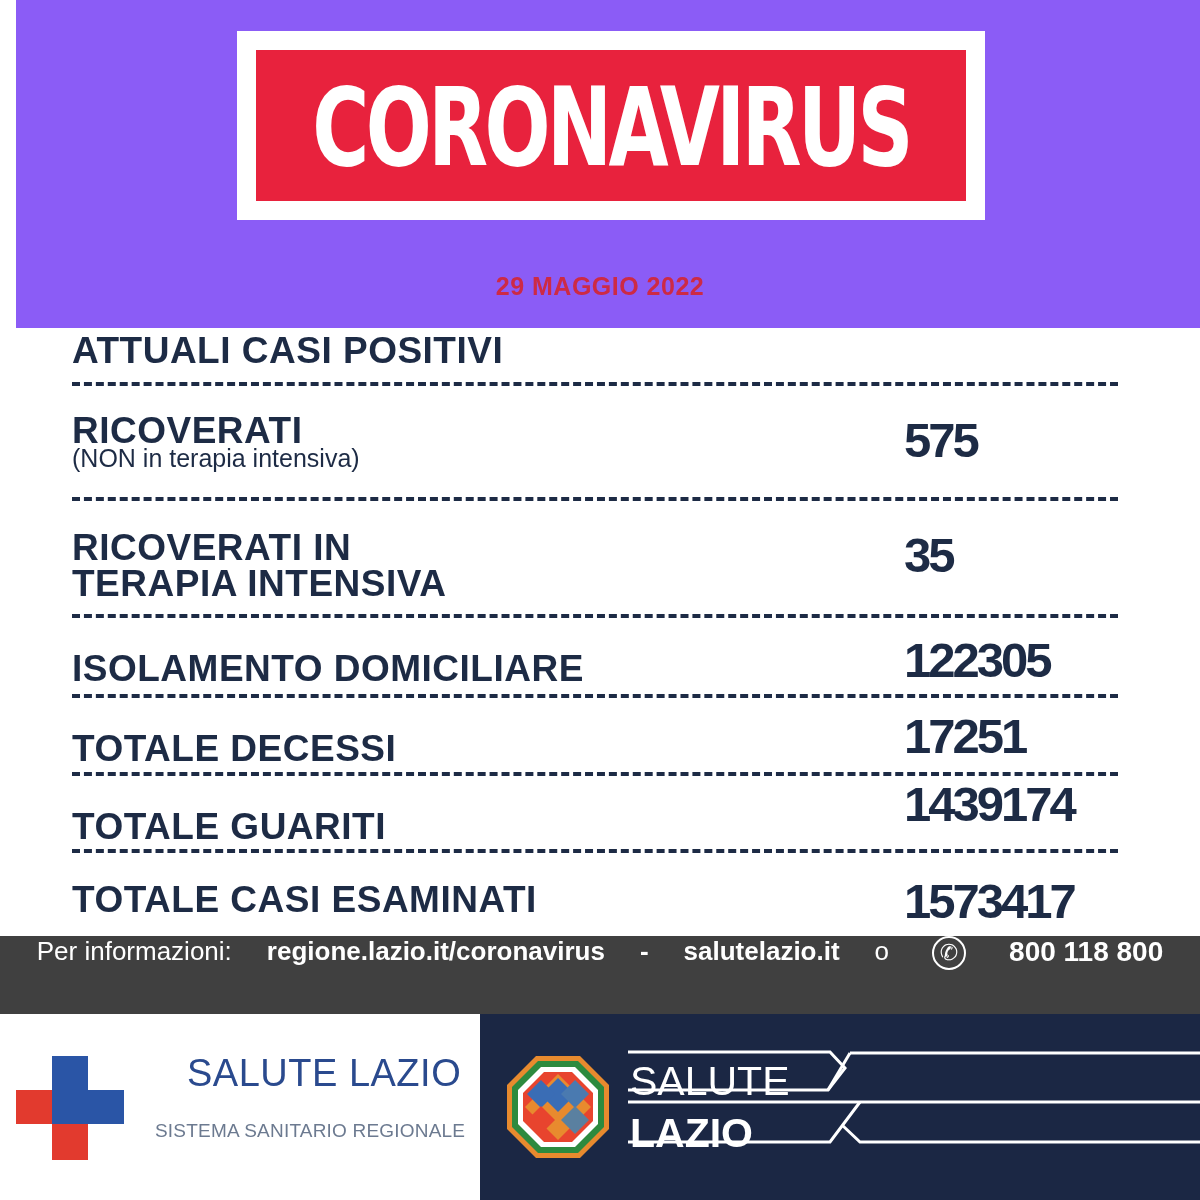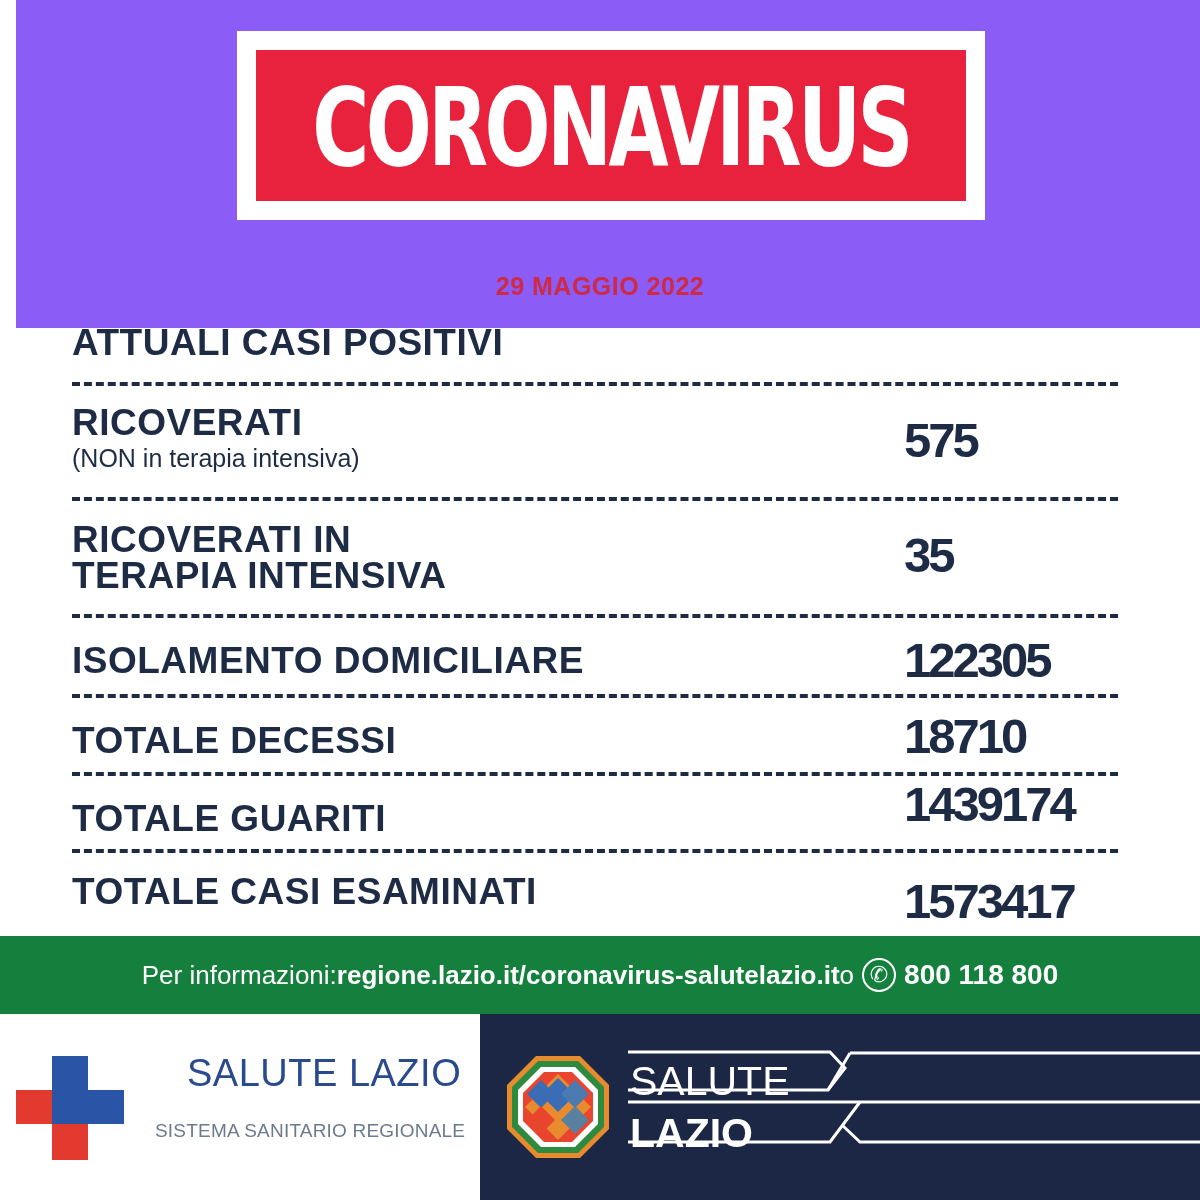--- a/index.html
+++ b/index.html
@@ -15,28 +15,28 @@
                 letter-spacing: -5px; transform: scaleX(0.72); white-space: nowrap; line-height: 1; margin-top: 4px; }
 
   
   .date { position: absolute; left: 0; width: 1200px; top: 272px; text-align: center;
           color: #cd2a45; font-weight: bold; font-size: 25px; letter-spacing: 0.5px; }
 
   
   .stats { position: absolute; left: 72px; top: 310px; width: 1046px; }
   .row { position: relative; border-bottom: 4px dashed #1d2b45; }
   .row:last-child { border-bottom: none; }
-  .label { position: absolute; left: 0; color: #1d2b45; font-weight: bold; font-size: 37px; line-height: 38px; letter-spacing: 0.5px; }
+  .label { position: absolute; left: 0; color: #1d2b45; font-weight: bold; font-size: 37px; line-height: 38px; letter-spacing: 0.5px; margin-top: 8px; }
   .sublabel { position: absolute; left: 0; color: #1d2b45; font-size: 25px; }
   .value { position: absolute; left: 832px; color: #1d2b45; font-weight: bold; font-size: 49px;
            letter-spacing: -3px; line-height: 1; }
 
   
-  .infobar { position: absolute; left: 0; top: 936px; width: 1200px; height: 78px; background: #15803d;
-             display: flex; align-items: center; justify-content: center; color: #ffffff; font-size: 26px; white-space: nowrap; }
+  .infobar { position: absolute; left: 0; top: 936px; width: 1200px; height: 78px; background: #404040;
+             display: flex; align-items: flex-start; justify-content: center; color: #ffffff; font-size: 26px; white-space: nowrap; gap: 35px; }
   .infobar .plain { font-weight: normal; }
   .infobar .link { font-weight: bold; }
   .phone-icon { display: inline-block; width: 34px; height: 34px; border: 2px solid #ffffff; border-radius: 50%;
                 text-align: center; line-height: 30px; font-size: 22px; margin: 0 8px; }
   .phone-num { font-weight: bold; font-size: 28px; }
 
   
   .footer-left { position: absolute; left: 0; top: 1014px; width: 480px; height: 186px; background: #ffffff; }
   .footer-right { position: absolute; left: 480px; top: 1014px; width: 720px; height: 186px; background: #1b2744; }
   .cross { position: absolute; }
@@ -72,21 +72,21 @@
     <span class="label" style="top:20px;">RICOVERATI IN</span>
     <span class="label" style="top:56px;">TERAPIA INTENSIVA</span>
     <span class="value" style="top:30px;">35</span>
   </div>
   <div class="row" style="height:80px;">
     <span class="label" style="top:24px;">ISOLAMENTO DOMICILIARE</span>
     <span class="value" style="top:18px;">122305</span>
   </div>
   <div class="row" style="height:78px;">
     <span class="label" style="top:24px;">TOTALE DECESSI</span>
-    <span class="value" style="top:14px;">18710</span>
+    <span class="value" style="top:14px;">17251</span>
   </div>
   <div class="row" style="height:77px;">
     <span class="label" style="top:24px;">TOTALE GUARITI</span>
     <span class="value" style="top:4px;">1439174</span>
   </div>
   <div class="row" style="height:80px;">
     <span class="label" style="top:20px;">TOTALE CASI ESAMINATI</span>
     <span class="value" style="top:24px;">1573417</span>
   </div>
 </div>

